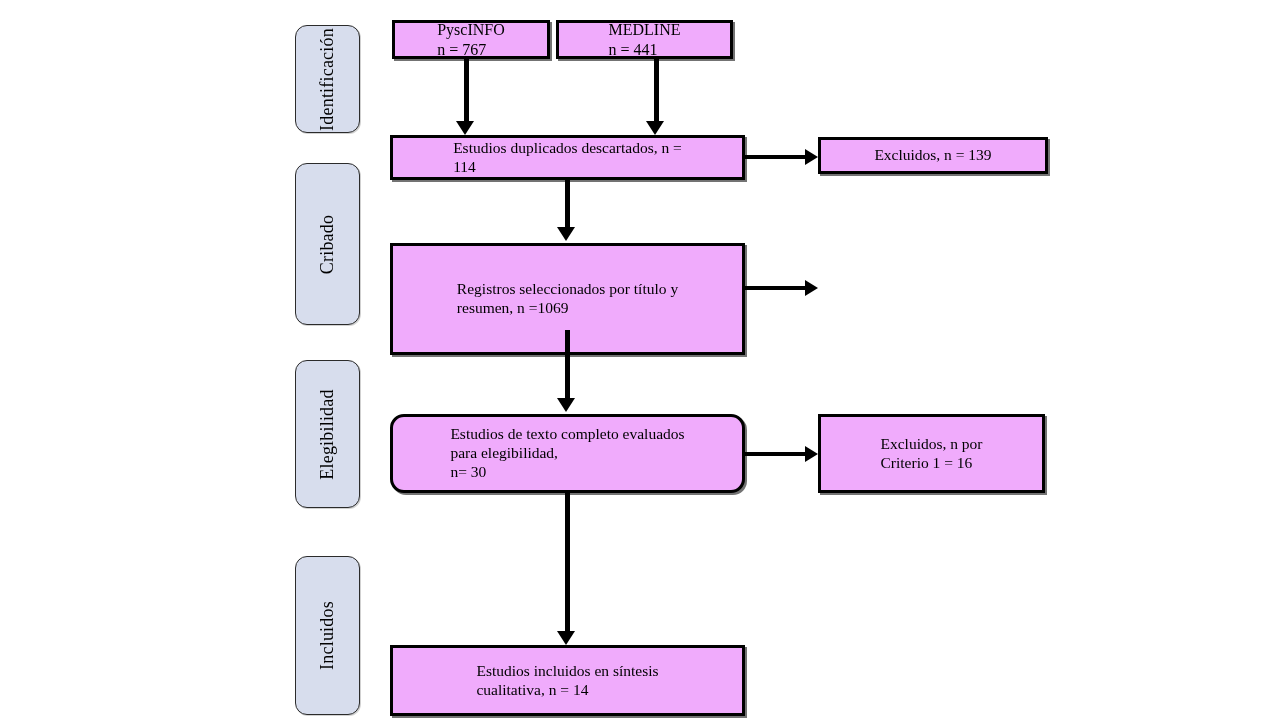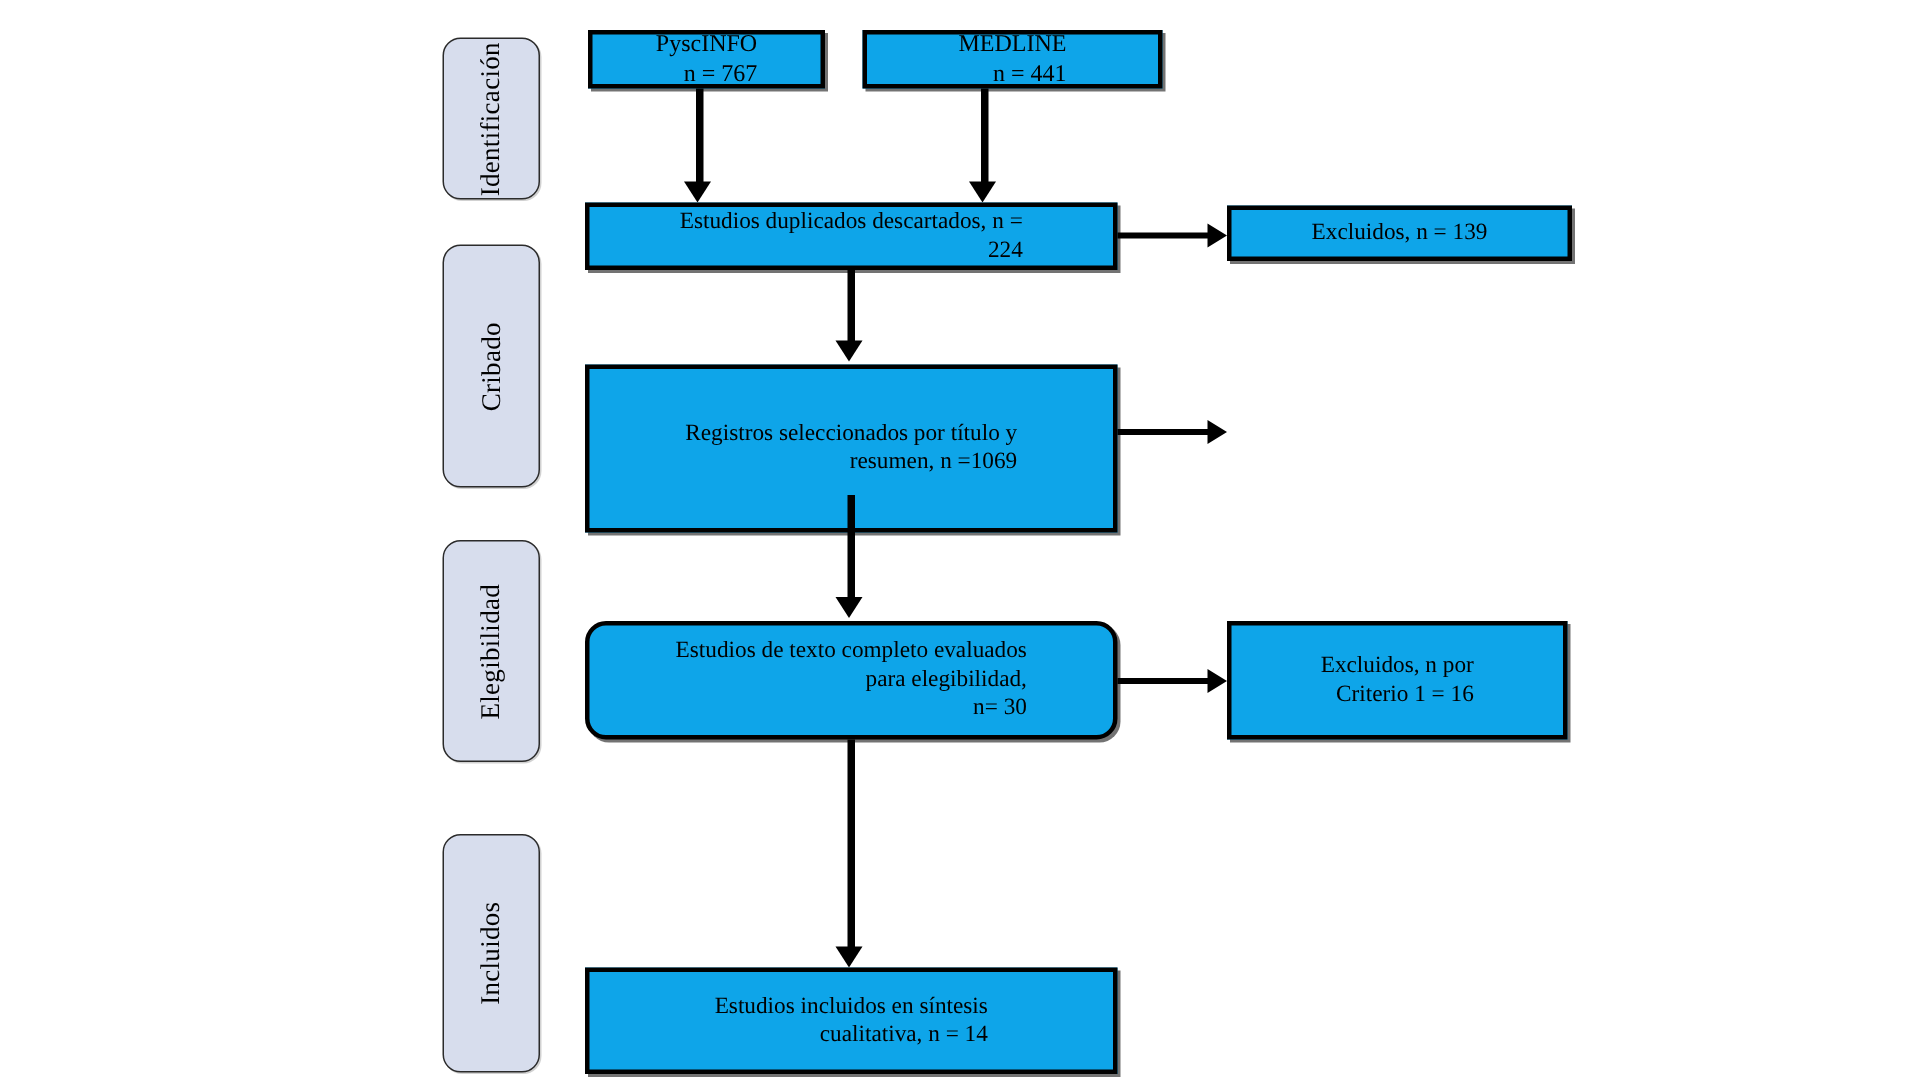--- a/index.html
+++ b/index.html
@@ -38,26 +38,26 @@
     font-size: 18px;
     font-family: "Liberation Serif", "DejaVu Serif", serif;
     letter-spacing: 0.2px;
     color: #000000;
   }
 
   
   .flow-box {
     position: absolute;
     box-sizing: border-box;
-    background: #0ea5e9;
+    background: #f0abfc;
     border: 3.2px solid #000000;
     display: flex;
     align-items: center;
     justify-content: center;
-    text-align: right;
+    text-align: left;
     padding: 4px 8px;
     box-shadow: 2px 2px 0 rgba(0,0,0,0.55);
   }
   .flow-box .box-text {
     font-size: 15.5px;
     line-height: 1.22;
     font-family: "Liberation Serif", "DejaVu Serif", serif;
     white-space: pre-line;
     color: #000000;
   }
@@ -107,34 +107,34 @@
 
   <div class="stage-tab" style="left:295px; top:556px; width:65px; height:159px;">
     <span class="stage-label">Incluidos</span>
   </div>
 
   <div class="flow-box source" style="left:392px; top:20px; width:158px; height:39px;">
     <span class="box-text">PyscINFO
 n = 767</span>
   </div>
 
-  <div class="flow-box source" style="left:575px; top:20px; width:200px; height:39px;">
+  <div class="flow-box source" style="left:556px; top:20px; width:177px; height:39px;">
     <span class="box-text">MEDLINE
 n = 441</span>
   </div>
 
   <div class="conn v" style="left:464px; top:59px; height:64px;"></div>
   <div class="arrowhead down" style="left:456px; top:121px;"></div>
 
   <div class="conn v" style="left:654px; top:59px; height:64px;"></div>
   <div class="arrowhead down" style="left:646px; top:121px;"></div>
 
   <div class="flow-box" style="left:390px; top:135px; width:355px; height:45px;">
     <span class="box-text">Estudios duplicados descartados, n =
-224</span>
+114</span>
   </div>
 
   <div class="conn h" style="left:745px; top:155px; width:62px;"></div>
   <div class="arrowhead right" style="left:805px; top:149px;"></div>
 
   <div class="flow-box" style="left:818px; top:137px; width:230px; height:37px;">
     <span class="box-text">Excluidos, n = 139</span>
   </div>
 
   <div class="conn v" style="left:565px; top:180px; height:49px;"></div>

